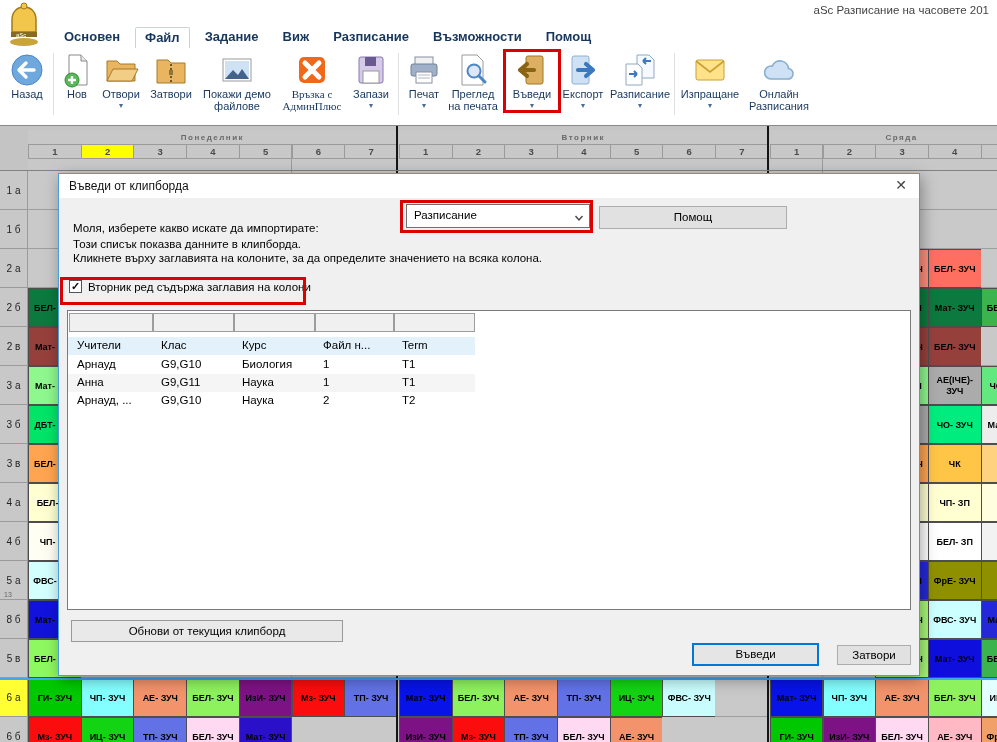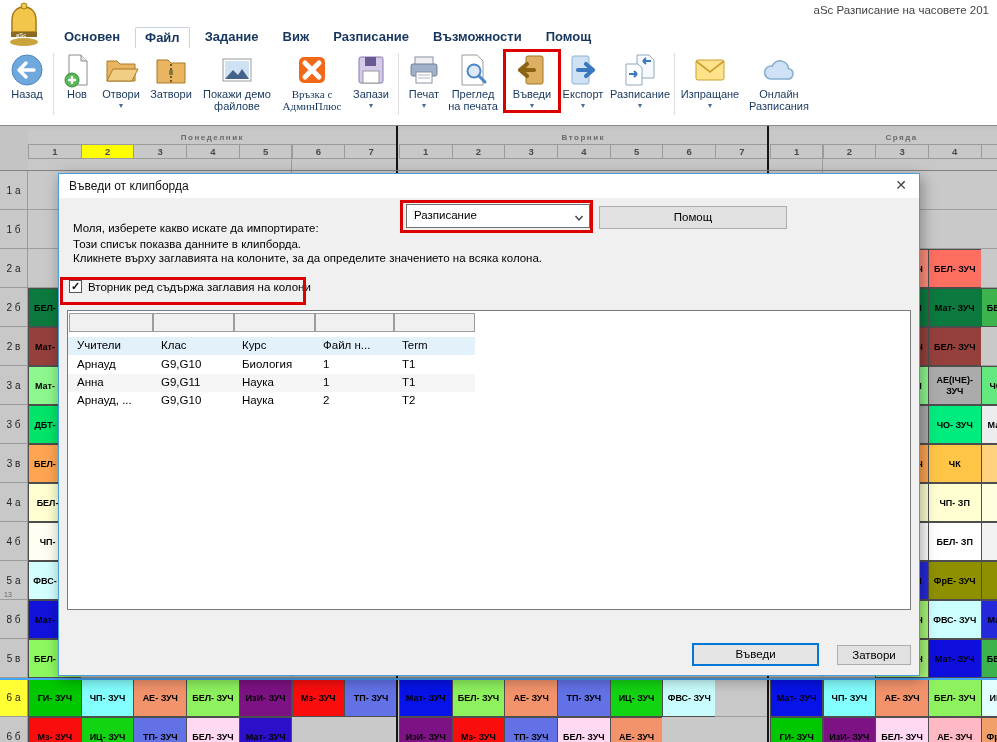--- a/index.html
+++ b/index.html
@@ -626,19 +626,20 @@
       </div>
       <div class="lrow" style="top: 81px;">
         <div class="lcell" style="left: 9px;">Арнауд, ...</div>
         <div class="lcell" style="left: 93px;">G9,G10</div>
         <div class="lcell" style="left: 174px;">Наука</div>
         <div class="lcell" style="left: 255px;">2</div>
         <div class="lcell" style="left: 334px;">T2</div>
       </div>
     </div>
 
+  <div id="dlg-refresh" class="abs">Обнови от текущия клипборд</div>
   <div id="dlg-import" class="abs">Въведи</div>
   <div id="dlg-closebtn" class="abs">Затвори</div>
 </div>
 
 <div class="redrect" id="red-toolbar"></div>
 <div class="redrect" id="red-dropdown"></div>
 <div class="redrect" id="red-checkbox"></div>
 
 </body></html>

